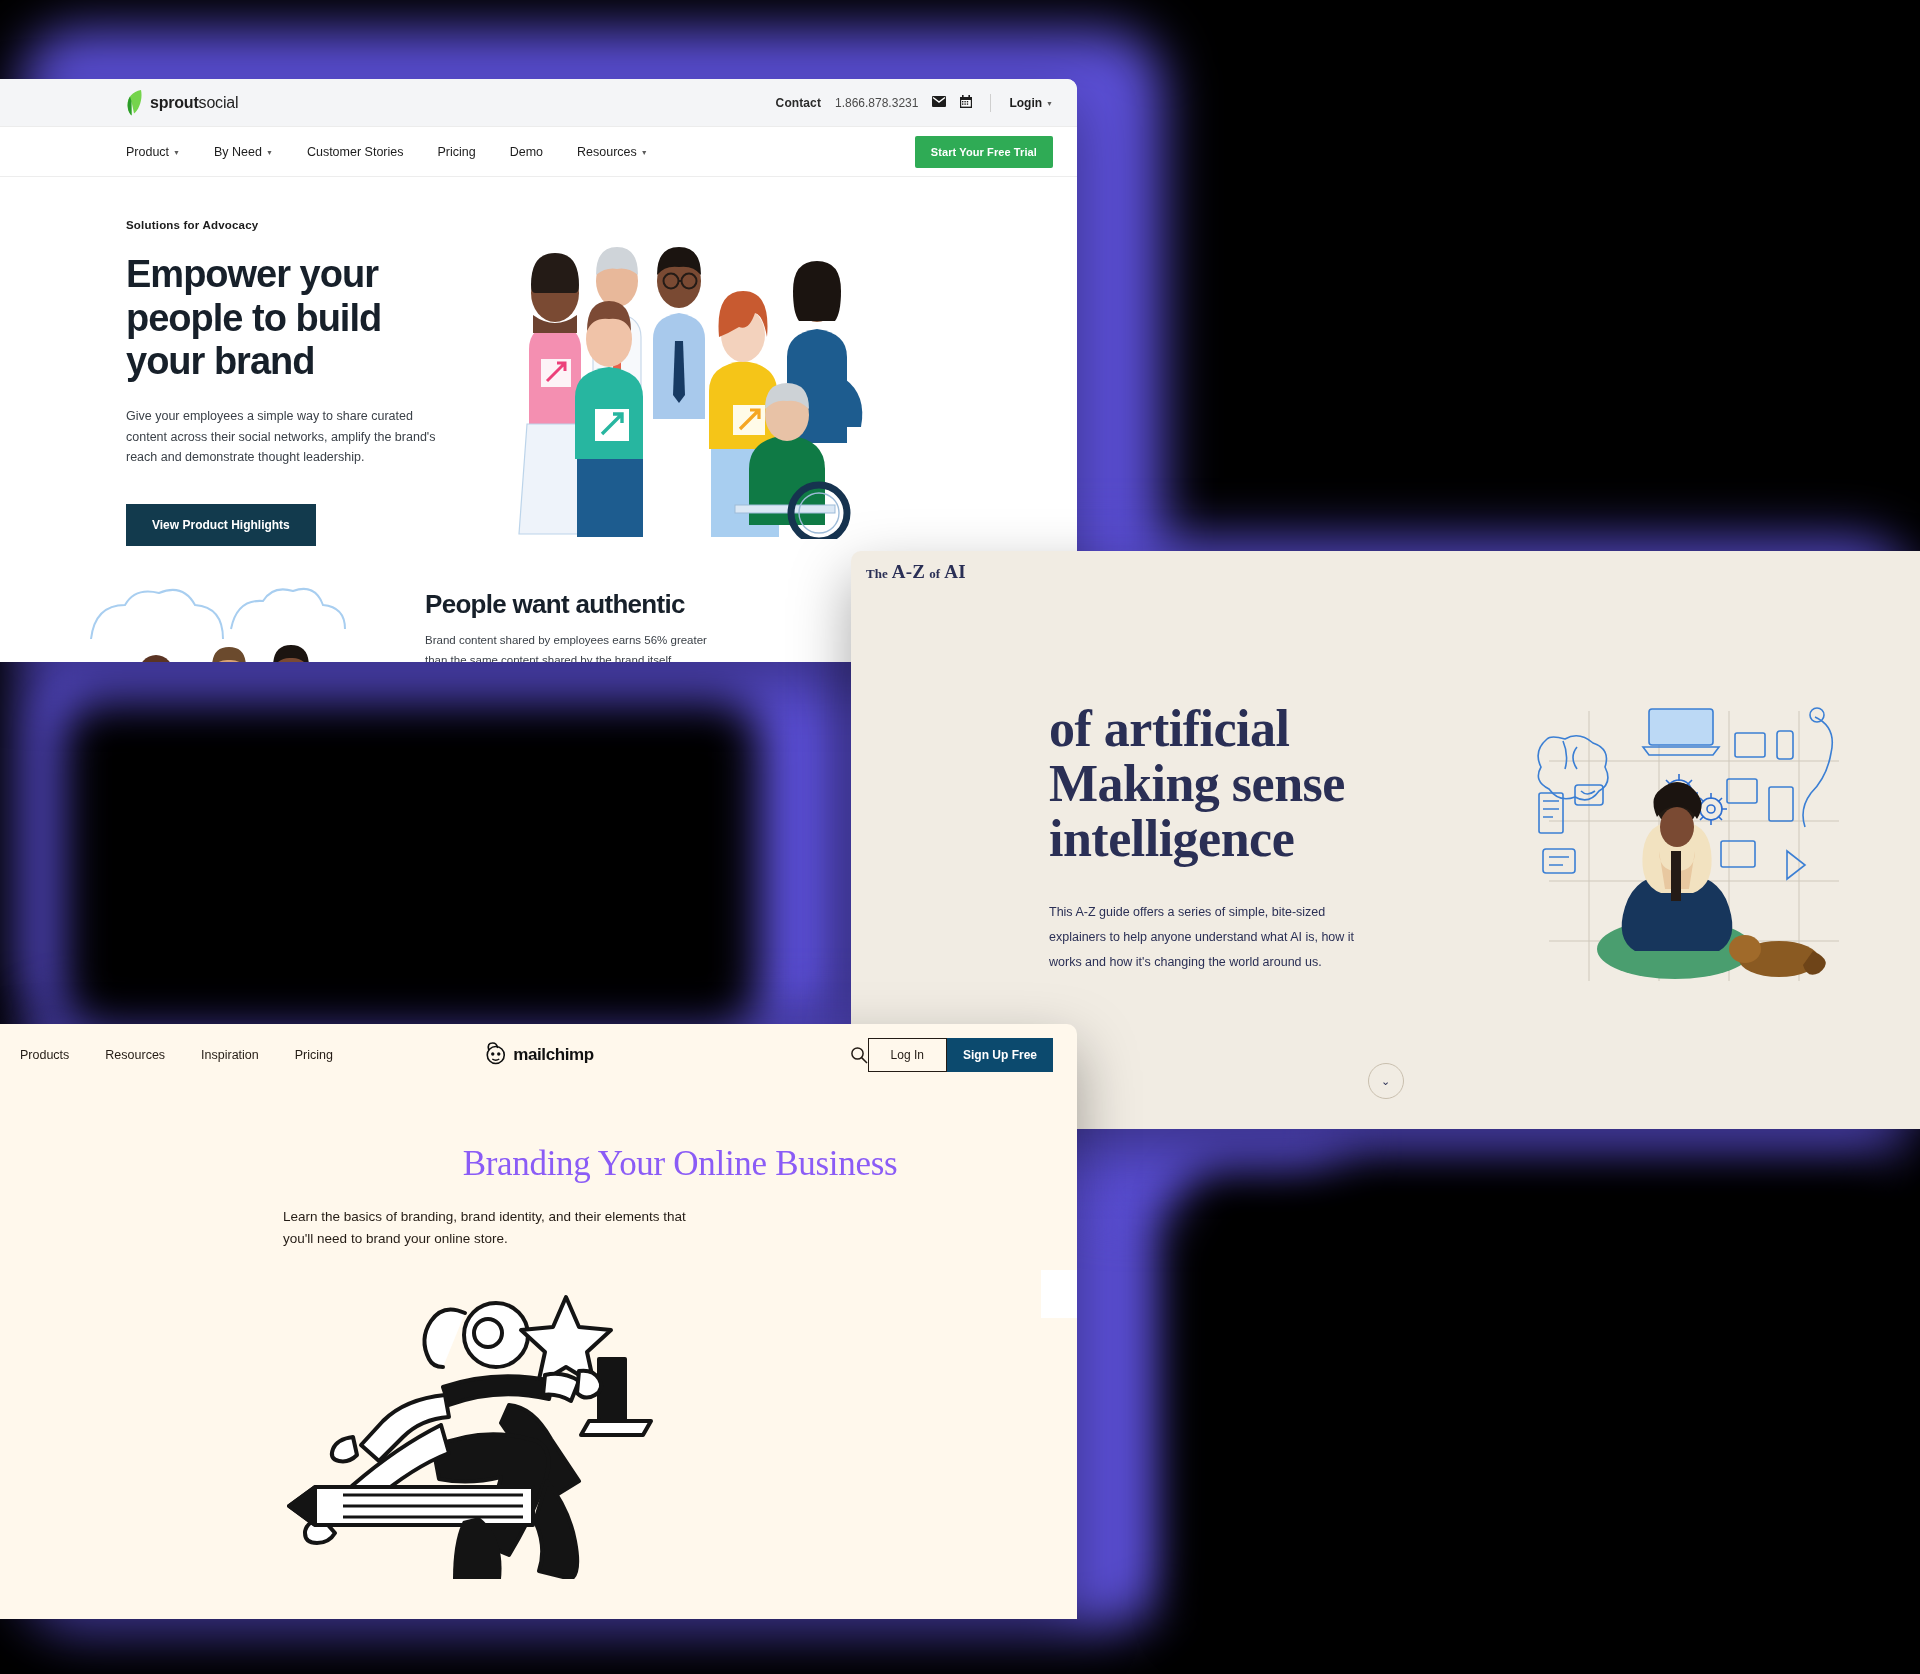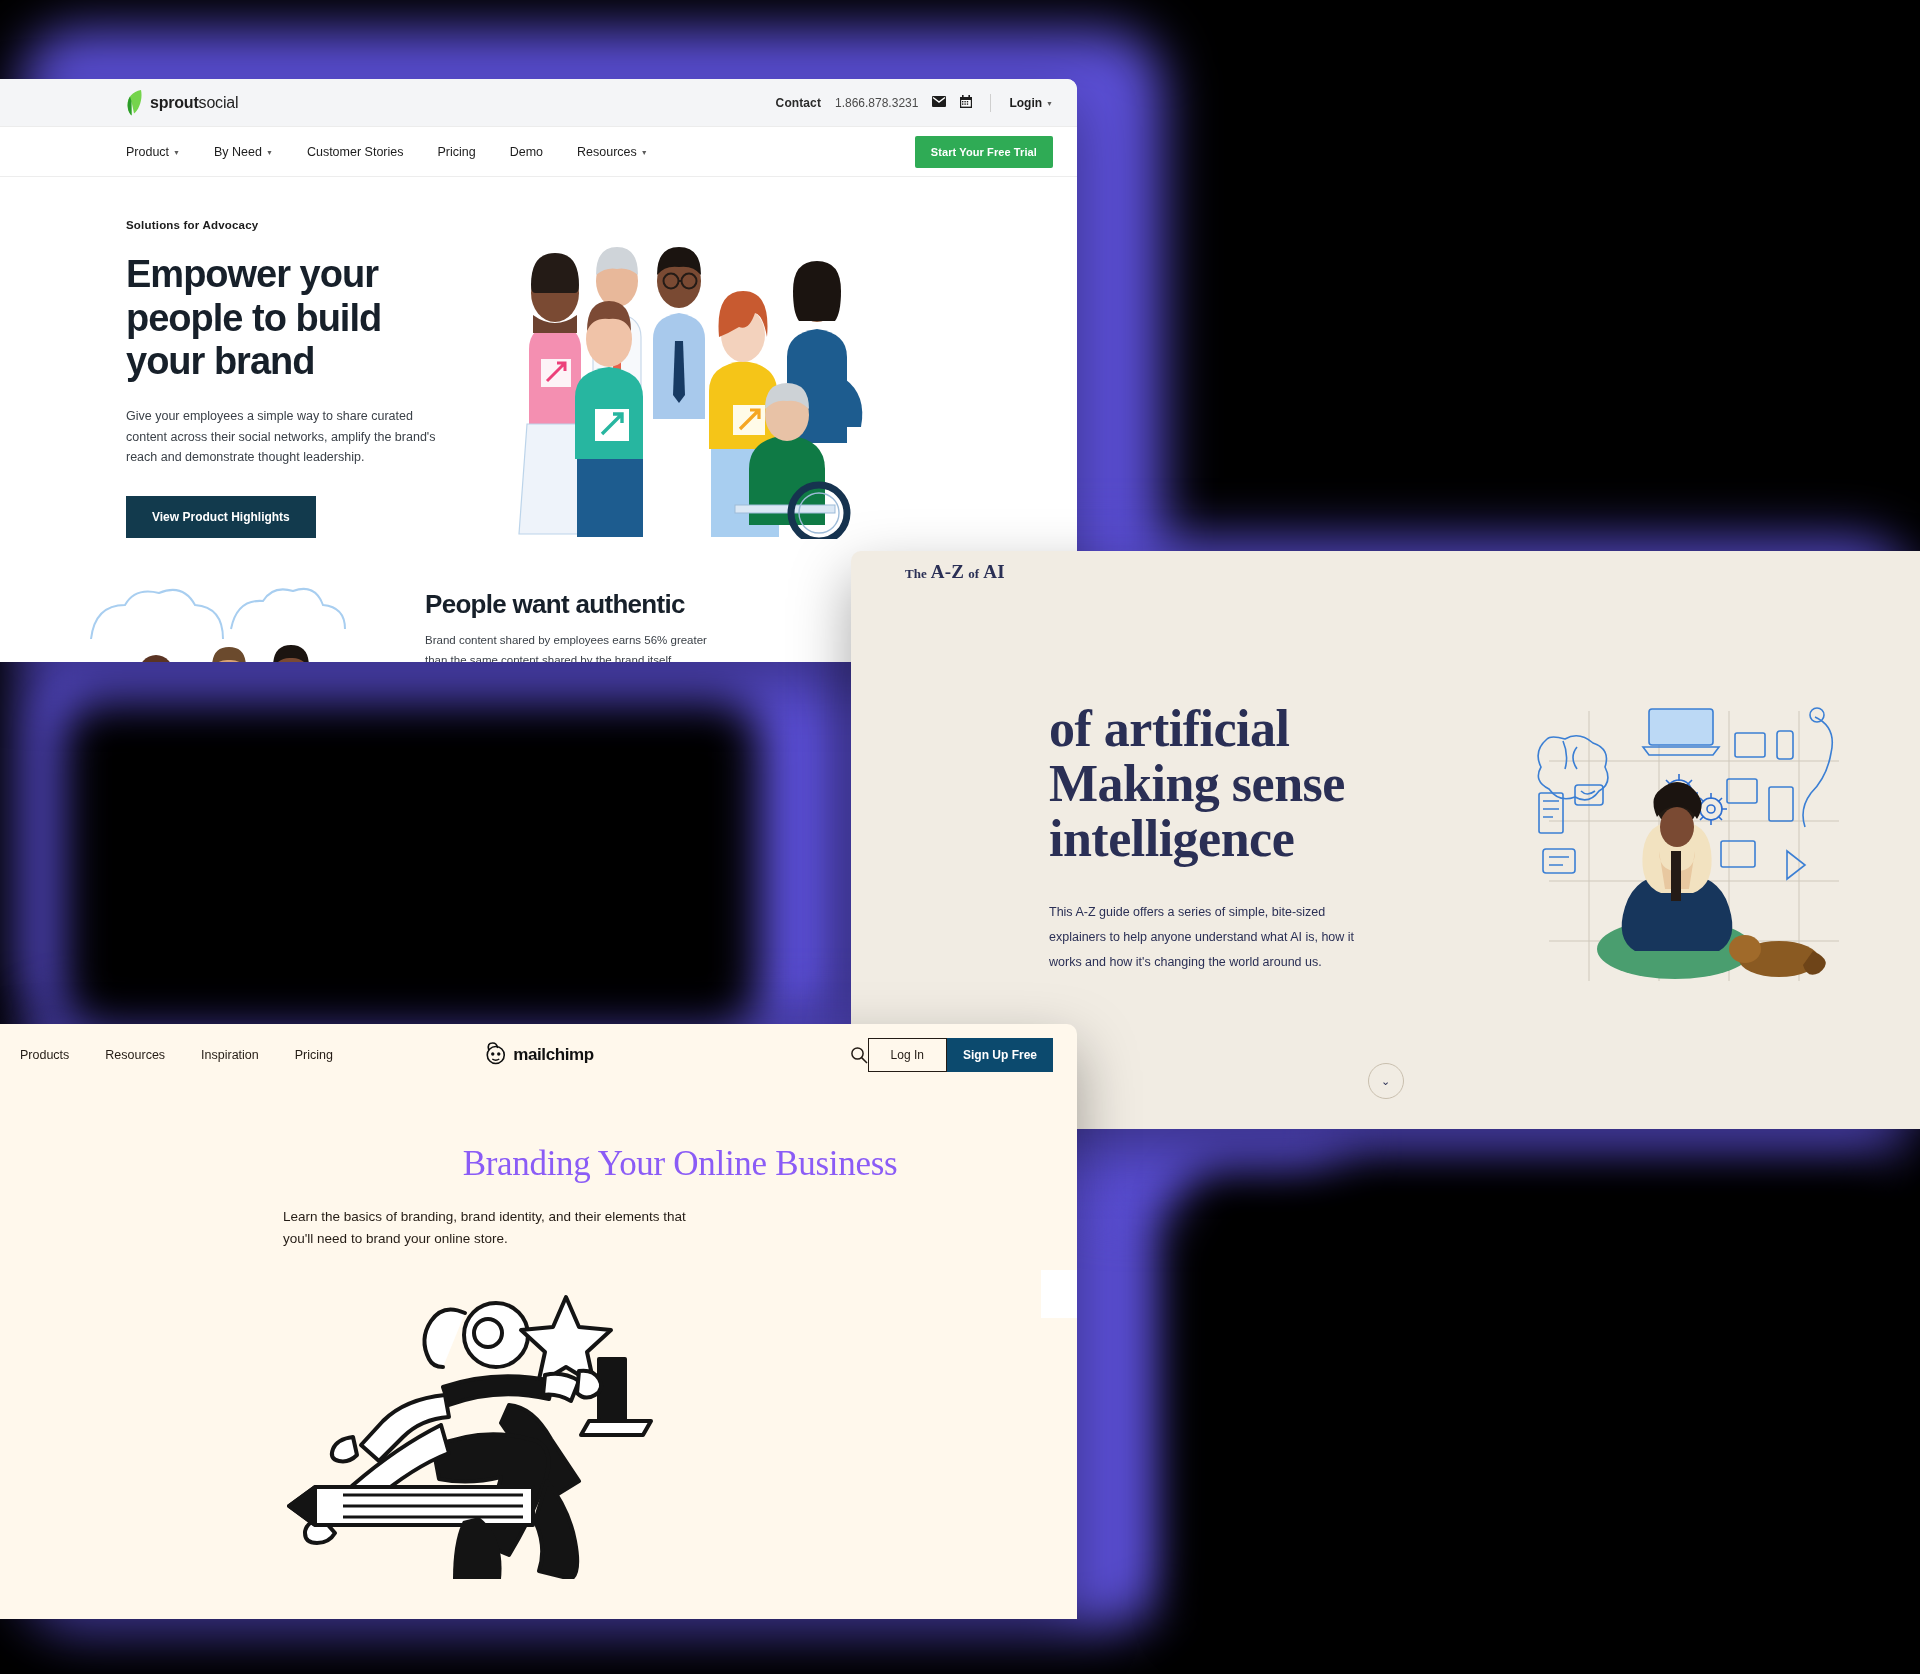--- a/index.html
+++ b/index.html
@@ -83,40 +83,40 @@
   .ss-hero-left { width: 345px; }
   .ss-eyebrow { font-size: 11.5px; font-weight:700; color:#1b1b1b; letter-spacing:.2px;}
   .ss-h1 {
     font-size: 38px; line-height: 1.15; font-weight: 800; color:#17202a;
     letter-spacing:-1px; margin-top: 22px;
   }
   .ss-sub {
     font-size: 12.5px; line-height: 1.65; color:#3b4148; margin-top: 22px; width: 330px;
   }
   .ss-btn {
-    margin-top: 28px; display:inline-block; background:#123a4d; color:#fff;
+    margin-top: 36px; display:inline-block; background:#123a4d; color:#fff;
     font-size:12px; font-weight:700; padding: 14px 26px; border:none; cursor:pointer;
   }
   .ss-hero-right { margin-left: 26px; width: 430px; position: relative; }
 
   
   .ss-fold2 { position:absolute; left:0; top: 500px; width:100%; display:flex; padding-left:81px;}
   .ss-fold2-ill { width: 330px; height: 100px; position:relative; }
   .ss-fold2-txt { margin-left: 14px; padding-top: 10px; }
   .ss-h2 { font-size: 26px; font-weight: 800; color:#17202a; letter-spacing:-.7px;}
   .ss-p2 { font-size:11.5px; line-height:1.75; color:#3b4148; margin-top:10px;}
 
   
   #az-card {
     left: 851px; top: 551px; width: 1069px; height: 578px;
     background: #f1ece3; border-radius: 10px 0 0 0;
   }
   .az-brand {
     position:absolute; left: 15px; top: 10px;
-    font-family: "Liberation Serif", serif; color:#2a2f55;margin-left:39px;
+    font-family: "Liberation Serif", serif; color:#2a2f55;
   }
   .az-brand .small { font-size: 13px; font-weight:700; }
   .az-brand .big { font-size: 19px; font-weight: 700; letter-spacing:.3px;}
   .az-body { display:flex; padding: 150px 0 0 198px; }
   .az-left { width: 400px; }
   .az-h1 {
     font-family:"Liberation Serif", serif; font-weight:700;
     font-size: 52px; line-height: 1.06; color:#2a2f55; letter-spacing:-.5px;
   }
   .az-p {

